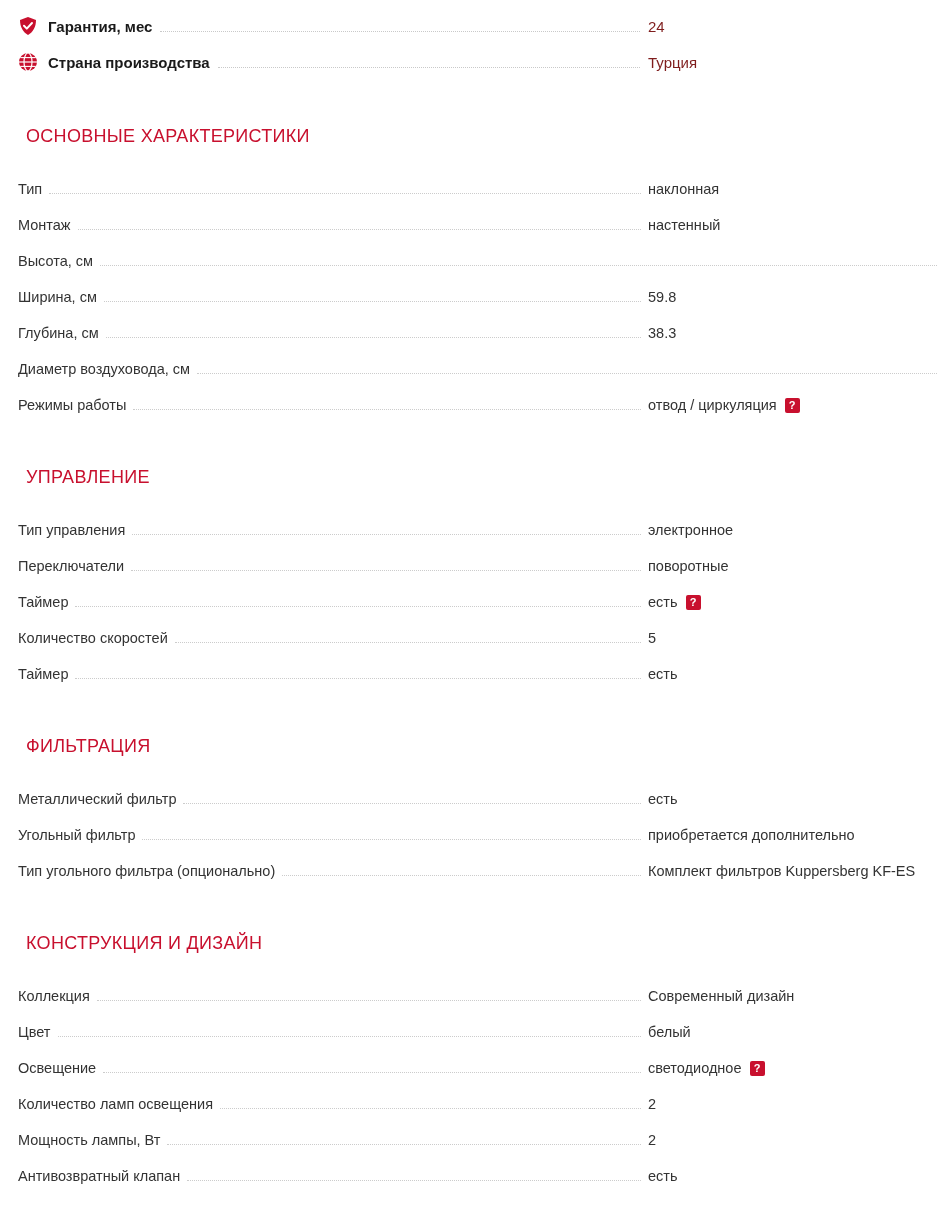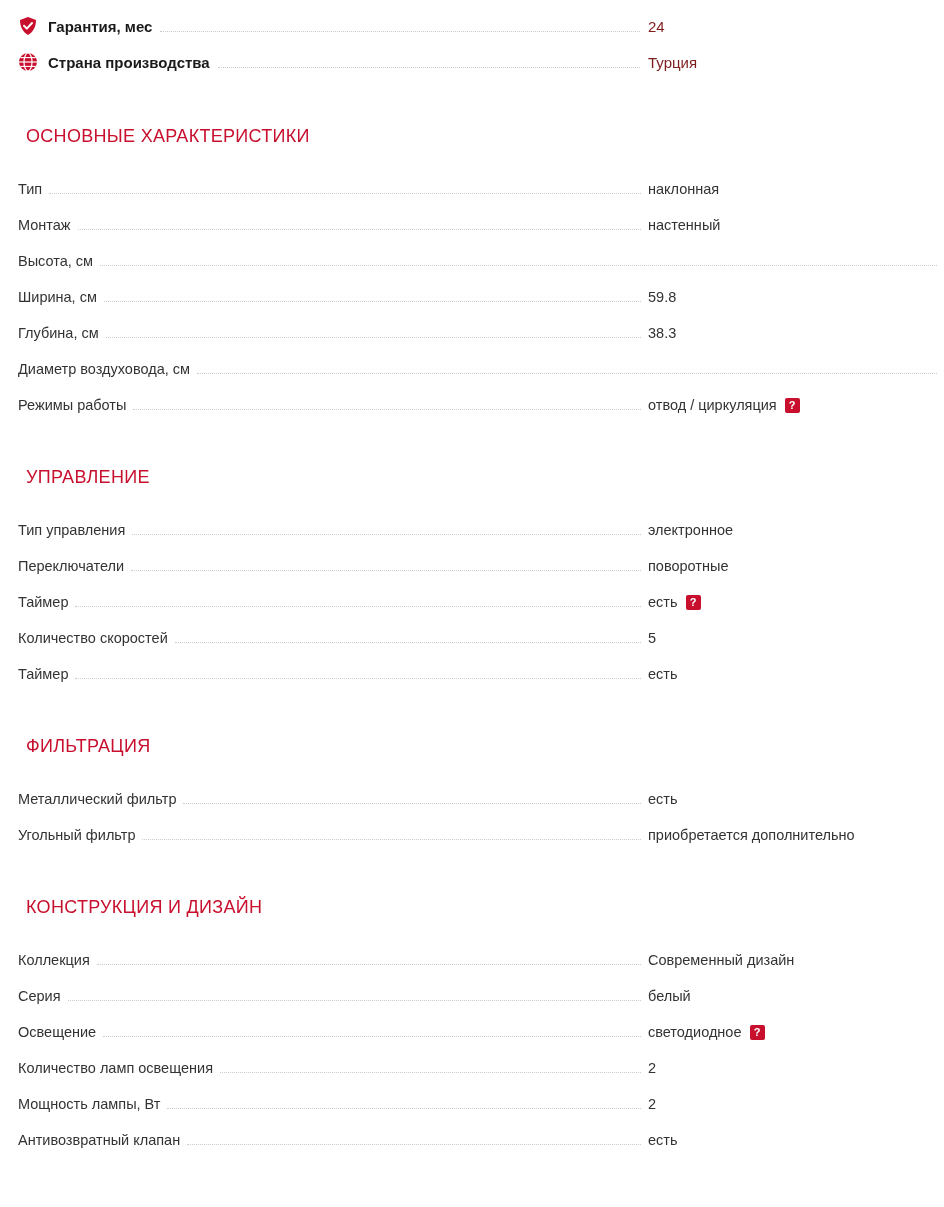--- a/index.html
+++ b/index.html
@@ -262,36 +262,43 @@
           <span class="txt">есть</span>
         </span>
     </div>
     <div class="spec-row">
       <span class="sname">Угольный фильтр</span>
       <span class="dots"></span>
       <span class="sval">
           <span class="txt">приобретается дополнительно</span>
         </span>
     </div>
+    <div class="spec-row">
+      <span class="sname">Тип угольного фильтра (опционально)</span>
+      <span class="dots"></span>
+      <span class="sval">
+          <span class="txt">Комплект фильтров Kuppersberg KF-ES</span>
+        </span>
+    </div>
   </div>
 
   <div class="gap-md"></div>
 
   <h2 class="section-title">КОНСТРУКЦИЯ И ДИЗАЙН</h2>
   <div class="gap-md"></div>
   <div>
     <div class="spec-row">
       <span class="sname">Коллекция</span>
       <span class="dots"></span>
       <span class="sval">
           <span class="txt">Современный дизайн</span>
         </span>
     </div>
     <div class="spec-row">
-      <span class="sname">Серия</span>
+      <span class="sname">Цвет</span>
       <span class="dots"></span>
       <span class="sval">
           <span class="txt">белый</span>
         </span>
     </div>
     <div class="spec-row">
       <span class="sname">Освещение</span>
       <span class="dots"></span>
       <span class="sval">
           <span class="txt">светодиодное</span>

